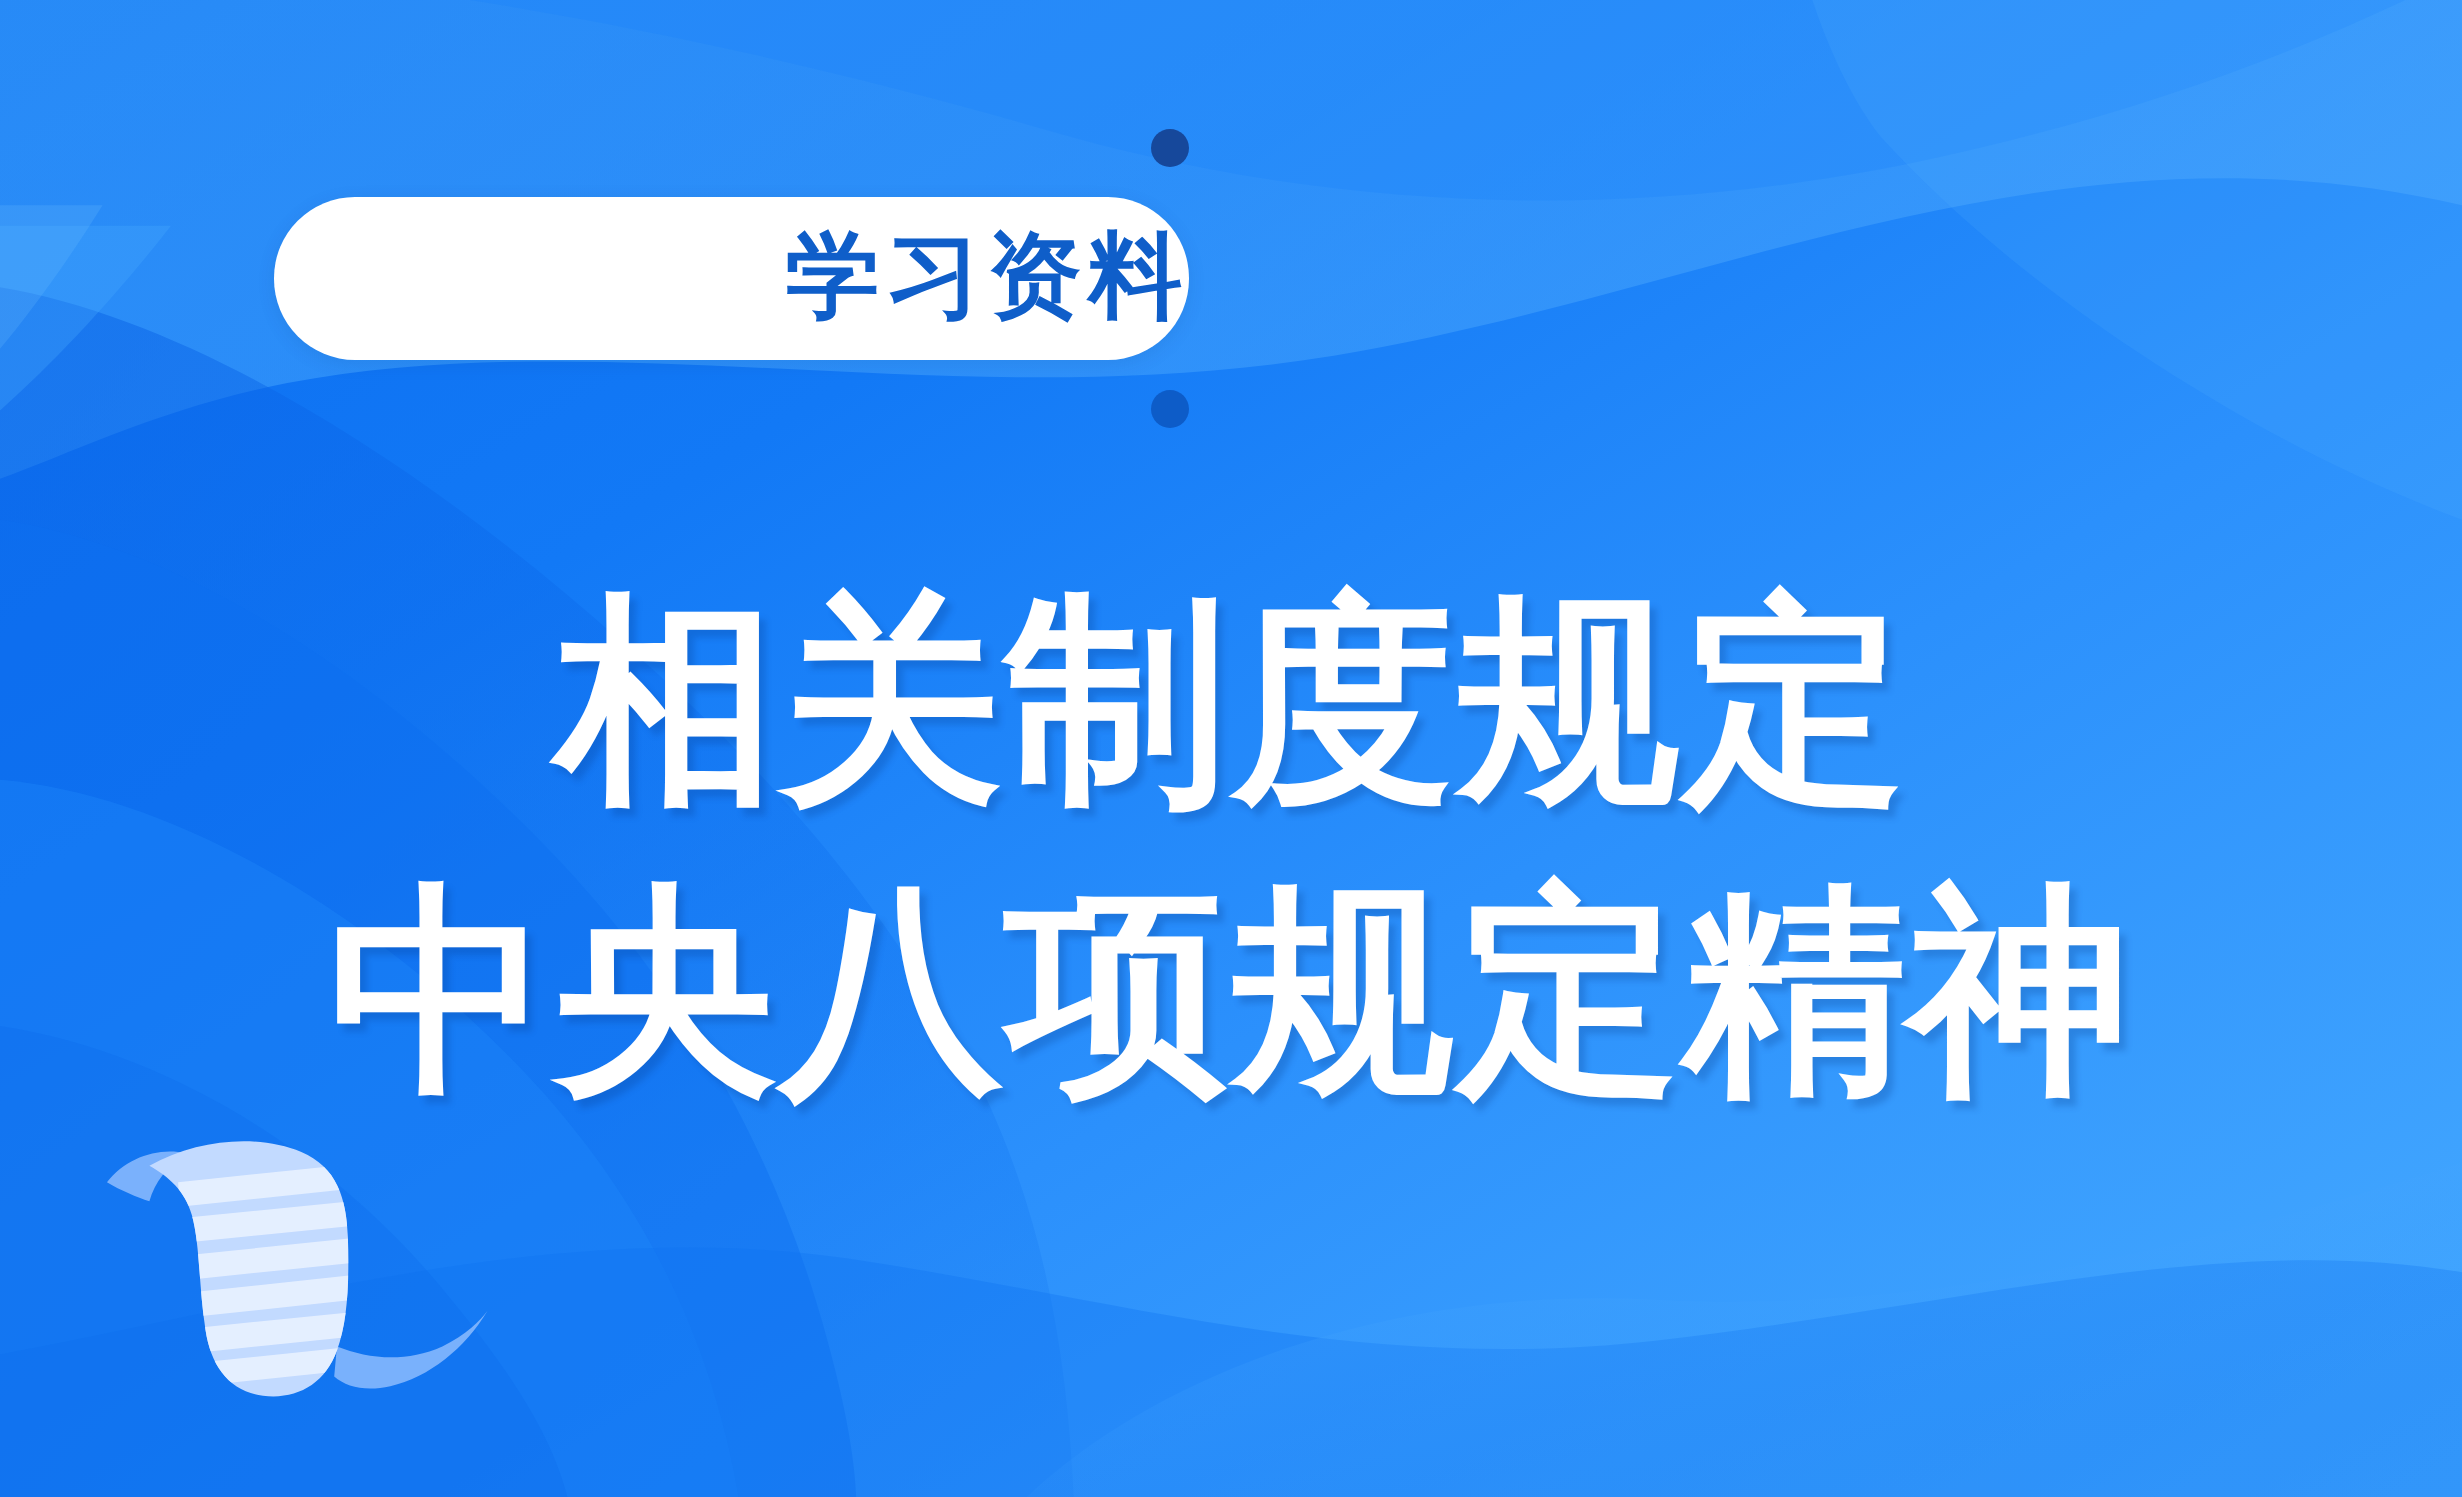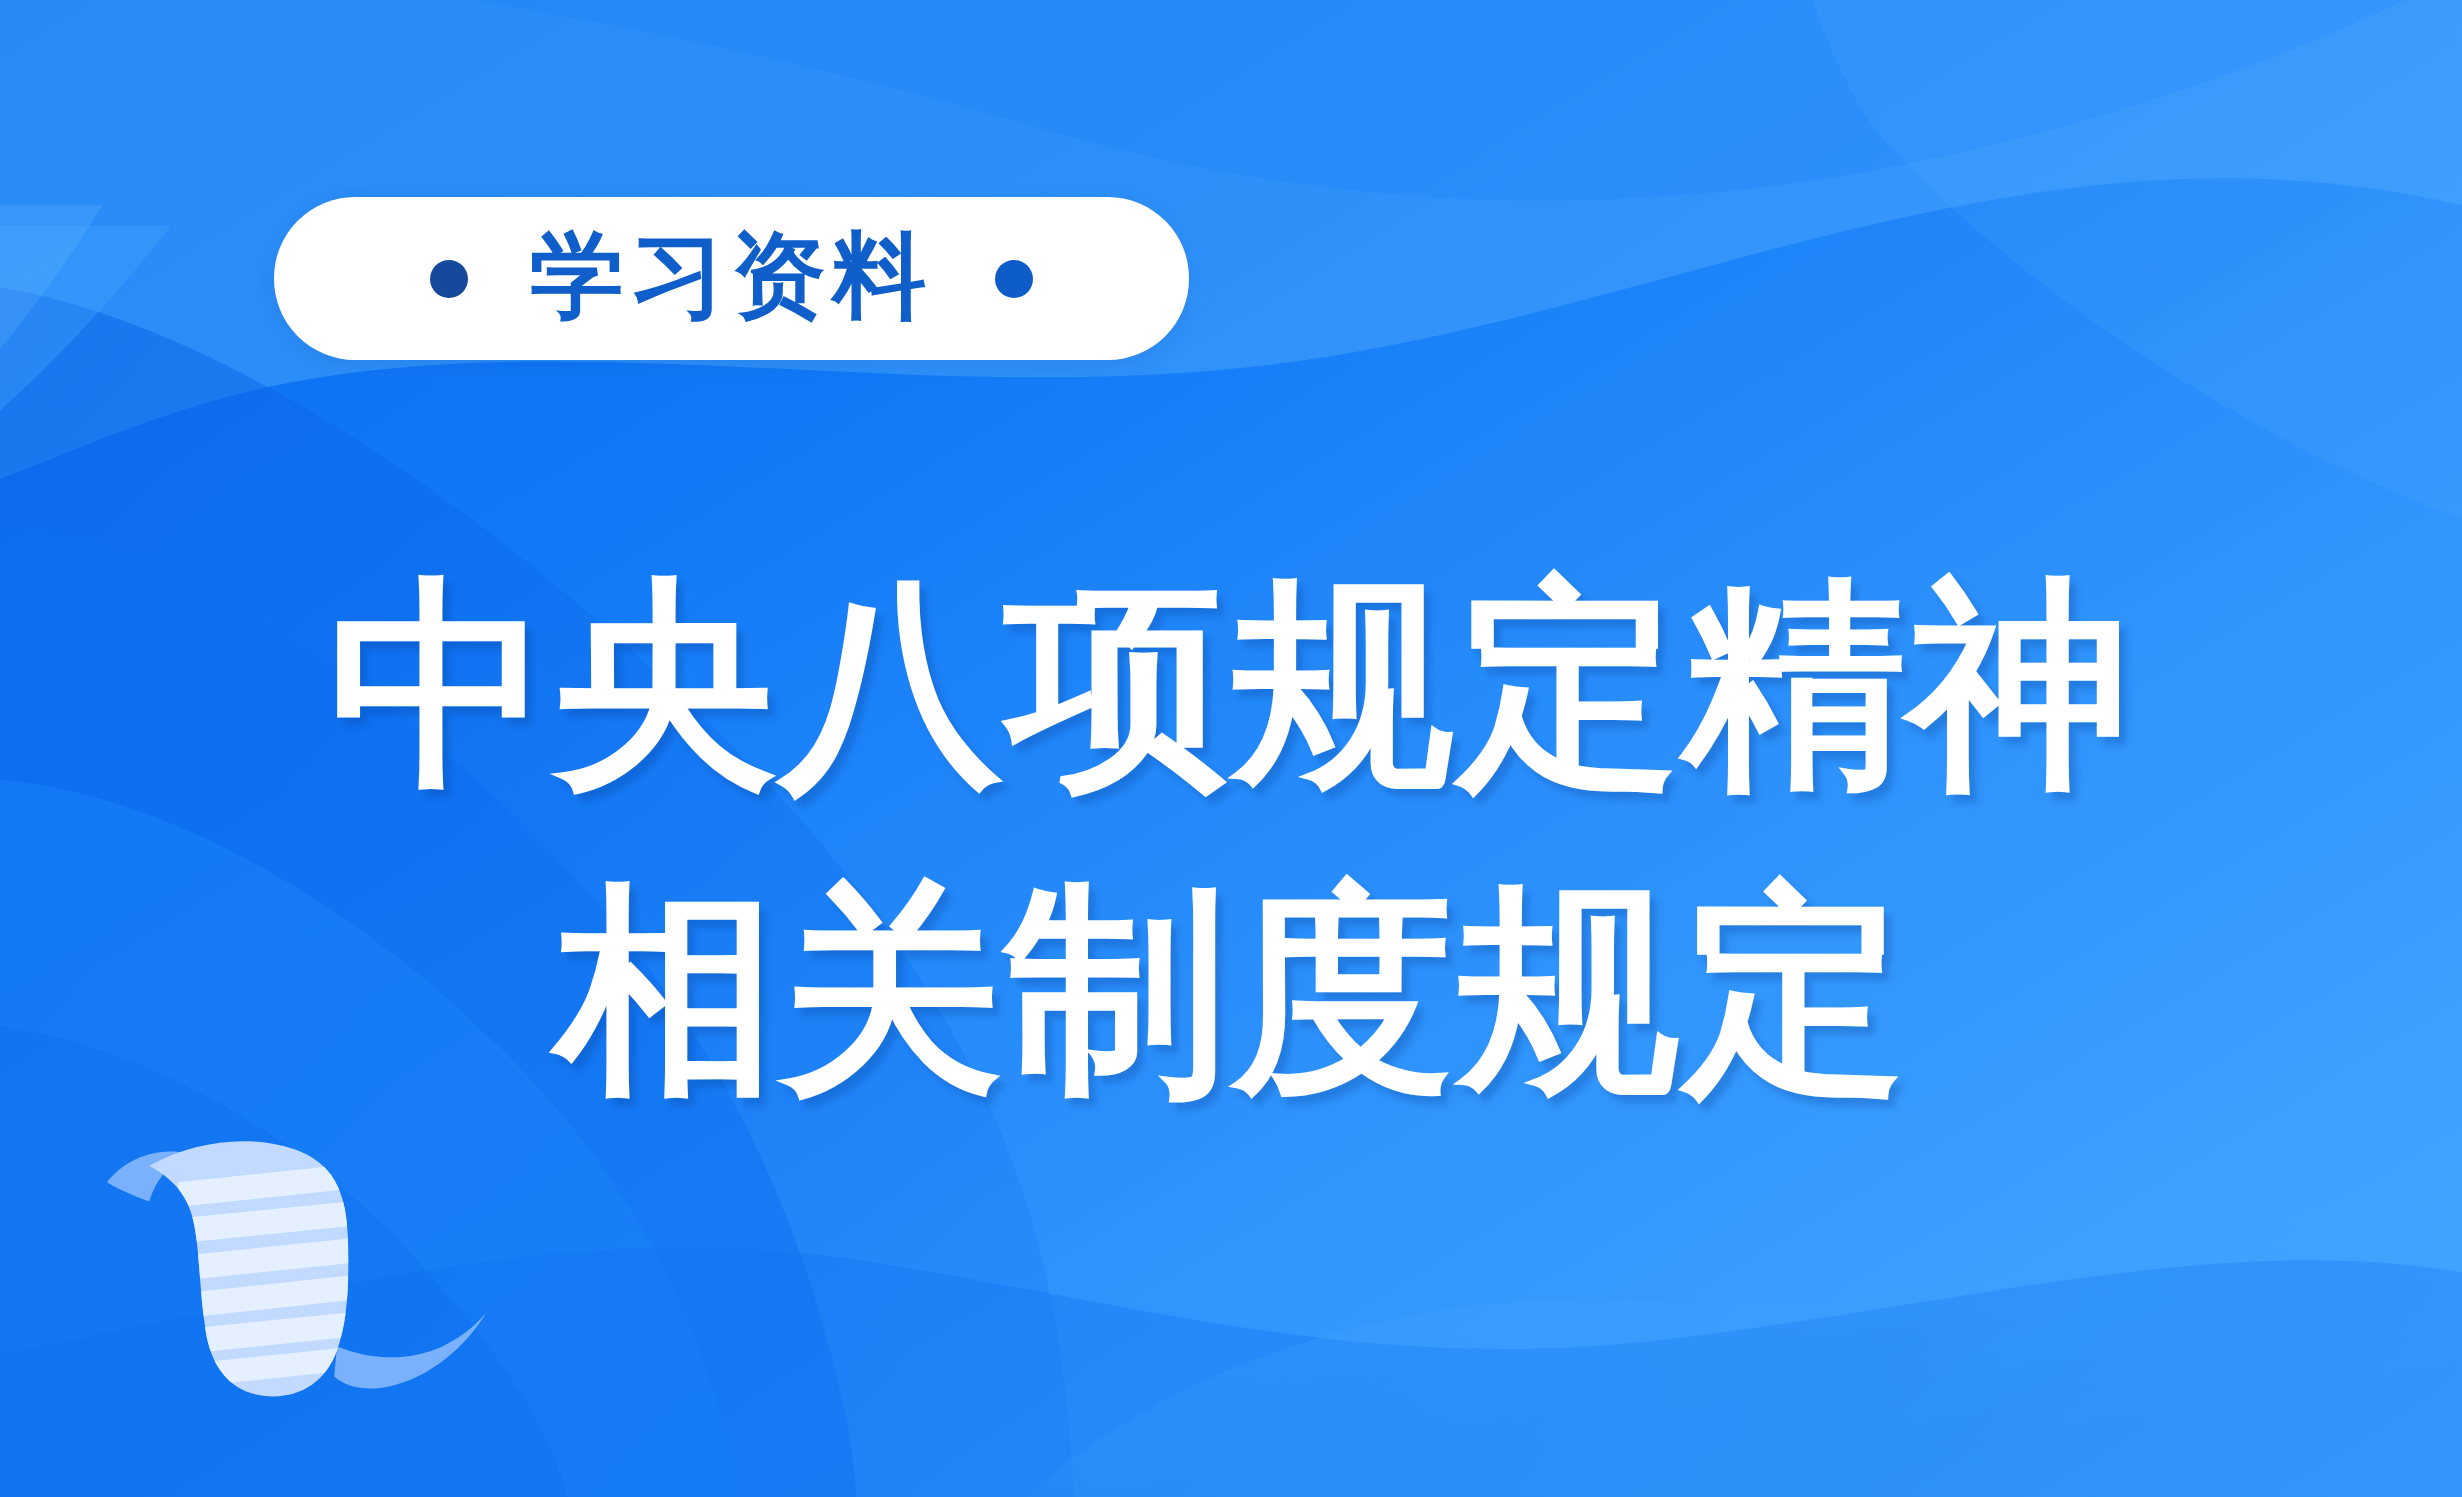--- a/index.html
+++ b/index.html
@@ -30,24 +30,25 @@
   
   .badge-pill {
     position: absolute;
     left: 274px;
     top: 197px;
     width: 915px;
     height: 163px;
     background: #ffffff;
     border-radius: 81px;
     display: flex;
-    align-items: center;
+    align-items: flex-end;
     justify-content: center;
     gap: 62px;
     box-shadow: 0 4.1px 18px rgba(4, 48, 110, 0.10);
+    flex-direction: column;
   }
   .badge-dot {
     width: 38px;
     height: 38px;
     border-radius: 50%;
     background: #16489b;
     flex: 0 0 auto;
   }
   .badge-dot.right { background: #0d5cc8; }
   .badge-text {
@@ -144,22 +145,22 @@
     </svg>
   </div>
 
   <div class="badge-pill">
     <span class="badge-dot"></span>
     <span class="badge-text">学习资料</span>
     <span class="badge-dot right"></span>
   </div>
 
   <div class="headline">
+    <div class="headline-line second">相关制度规定</div>
     <div class="headline-line first">中央八项规定精神</div>
-    <div class="headline-line second">相关制度规定</div>
   </div>
 
   <div class="paper-icon">
     <svg viewBox="0 0 580 400" xmlns="http://www.w3.org/2000/svg">
       <defs>
         <clipPath id="sheetClip">
           <path d="M78,36 C150,-4 238,-10 300,16 C352,38 366,84 368,140
                    C370,206 368,262 352,306 C334,356 292,378 244,372
                    C196,366 168,330 160,276 C150,212 152,150 140,108
                    C130,72 106,52 78,36 Z"></path>

